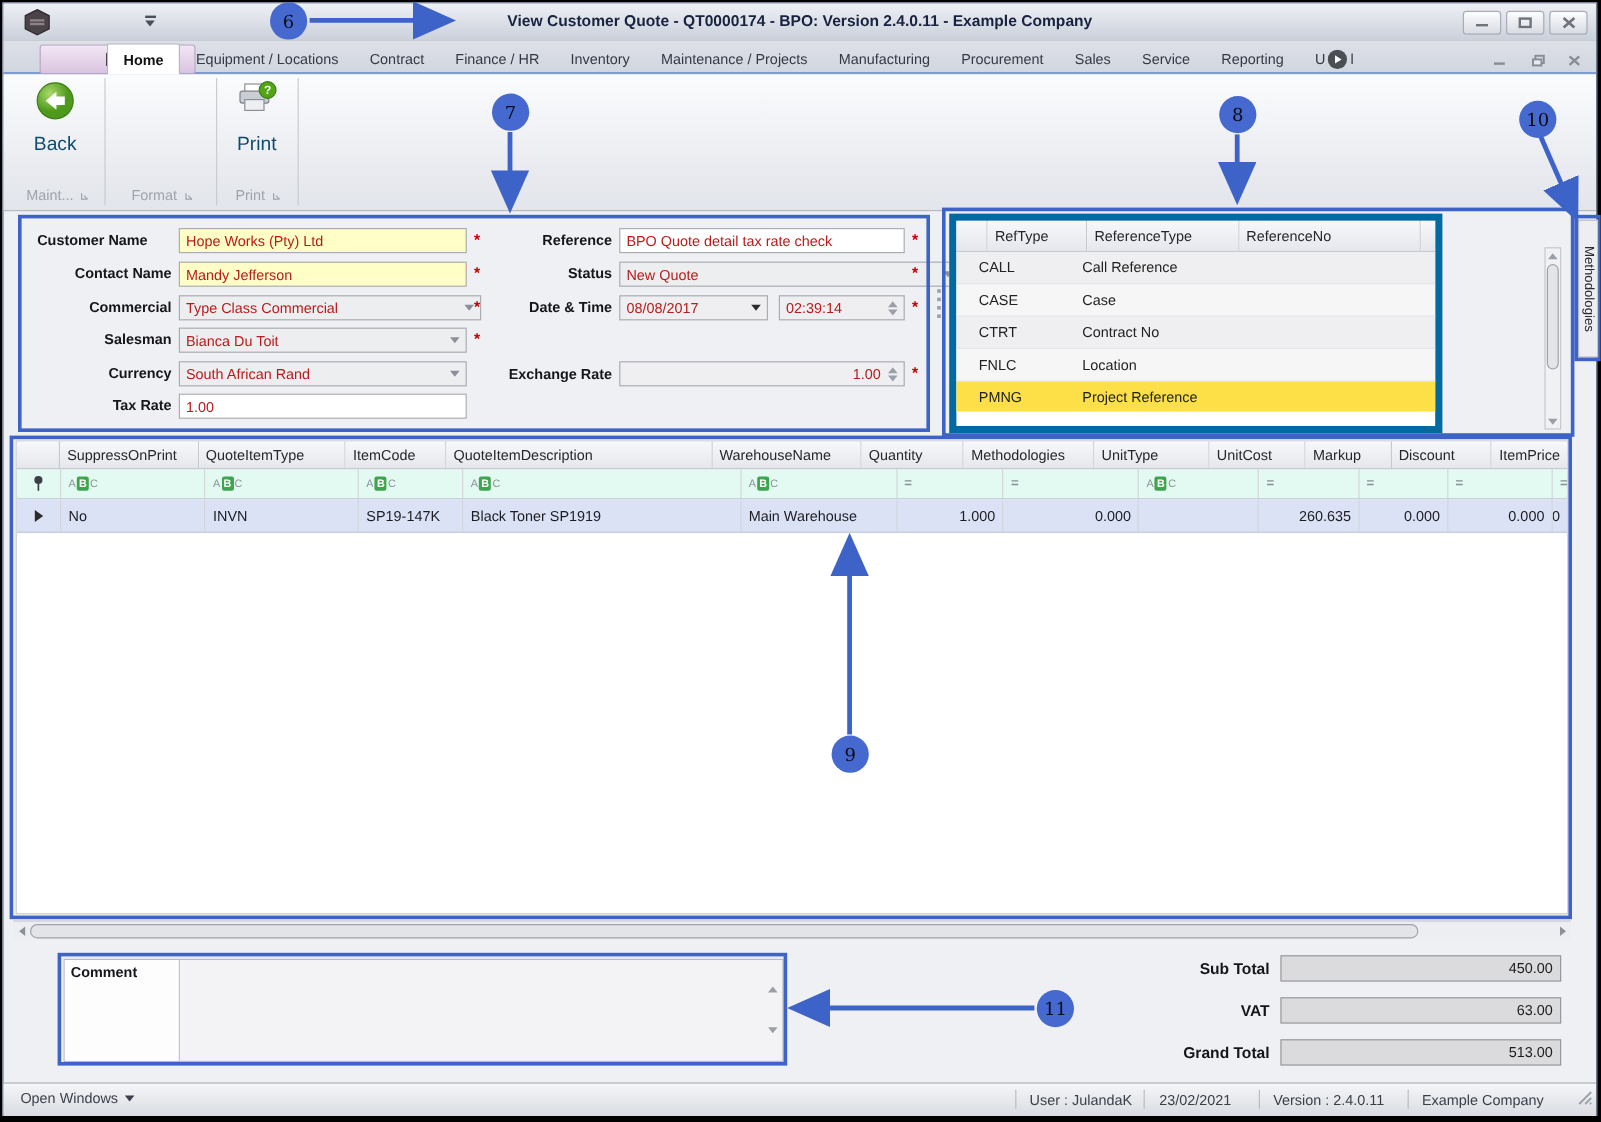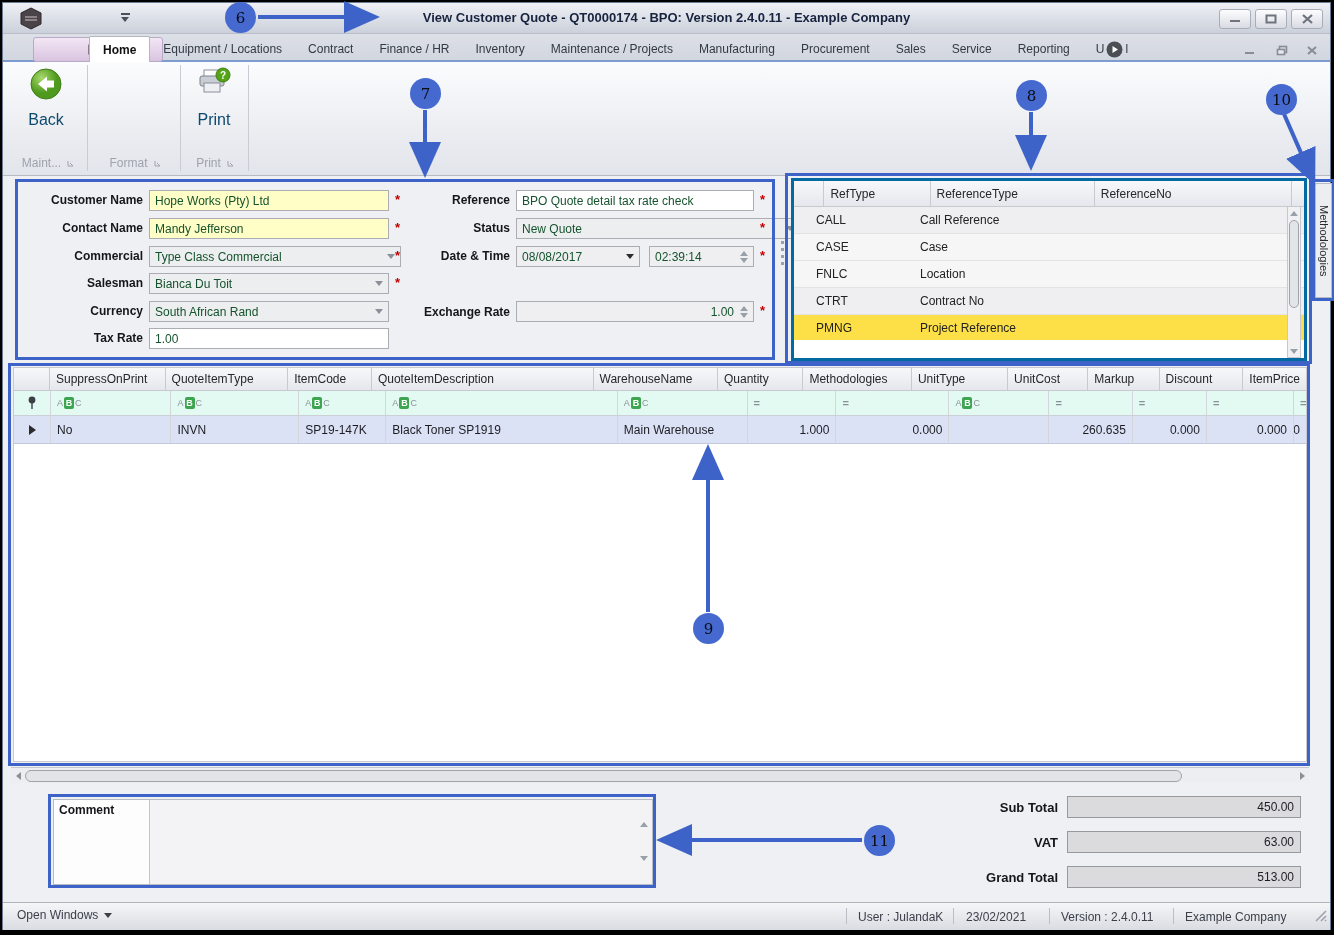--- a/index.html
+++ b/index.html
@@ -18,21 +18,21 @@
   .tab.active{background:#FFFFFF;border:1px solid #B2B7C0;border-bottom:none;border-radius:2px 2px 0 0;font-weight:bold;color:#111;}
   .mdi-btn{top:38px;width:22px;height:18px;display:flex;align-items:center;justify-content:center;}
   
   .ribbon{left:0;top:59px;width:100%;height:114px;background:linear-gradient(#FBFCFD,#E9EBF0 70%,#E2E5EB);border-bottom:1px solid #B5BAC3;}
   .rbtn{top:64px;height:72px;display:flex;flex-direction:column;align-items:center;justify-content:flex-start;gap:6px;}
   .rbtn-label{font-size:16px;color:#0c4a6e;}
   .grp-sep{top:62px;width:1px;height:106px;background:#C9CCD3;}
   .grp-label{top:151px;height:18px;font-size:12px;color:#9EA3AC;display:flex;align-items:center;justify-content:center;gap:6px;}
   
   .flabel{font-size:12px;font-weight:bold;color:#15151a;text-align:right;}
-  .input{border:1px solid #ABADB3;background:#fff;font-size:12px;color:#14532d;display:flex;align-items:center;padding:0 5px;height:21px;}
+  .input{border:1px solid #ABADB3;background:#fff;font-size:12px;color:#b91c1c;display:flex;align-items:center;padding:0 5px;height:21px;}
   .yellow{background:#FFFEC6;}
   .ddl{background:#EDEEEF;}
   .gray{background:#EFEFF1;}
   .req{color:#C00000;font-weight:bold;font-size:13px;}
   .caret{width:0;height:0;border-left:4px solid transparent;border-right:4px solid transparent;border-top:5px solid #8a8f99;}
   .spin{display:flex;flex-direction:column;gap:2px;margin-left:auto;}
   .tri-u{width:0;height:0;border-left:4px solid transparent;border-right:4px solid transparent;border-bottom:5px solid #9aa0a9;}
   .tri-d{width:0;height:0;border-left:4px solid transparent;border-right:4px solid transparent;border-top:5px solid #9aa0a9;}
   
   .hcell{background:linear-gradient(#F7F8FA,#E5E7EC);border-right:1px solid #C8CACF;border-bottom:1px solid #C8CACF;font-size:12px;color:#26262b;display:flex;align-items:center;padding:0 6px;}
@@ -208,21 +208,21 @@
           <path d="M1 1 V6 H6 M3 3 L6 6" stroke="#9EA3AC" fill="none"></path>
         </svg>
   </div>
   <div class="abs grp-label" style="left:182px;width:60px;">
     <span>Print</span>
     <svg width="7" height="7">
           <path d="M1 1 V6 H6 M3 3 L6 6" stroke="#9EA3AC" fill="none"></path>
         </svg>
   </div>
 
-  <div class="abs flabel" style="left:8px;top:190px;width:132px;">Customer Name</div>
+  <div class="abs flabel" style="left:8px;top:190px;width:132px;text-align:center;">Customer Name</div>
   <div class="abs input yellow" style="left:146px;top:187px;width:240px;">
         <span>Hope Works (Pty) Ltd</span>
       </div>
   <div class="abs req" style="left:392px;top:189px;">*</div>
 
   <div class="abs flabel" style="left:8px;top:218px;width:132px;">Contact Name</div>
   <div class="abs input yellow" style="left:146px;top:215px;width:240px;">
         <span>Mandy Jefferson</span>
       </div>
   <div class="abs req" style="left:392px;top:217px;">*</div>
@@ -289,21 +289,21 @@
       </div>
   <div class="abs req" style="left:757px;top:300px;">*</div>
 
   <div class="abs" style="left:777px;top:238px;width:5px;height:36px;display:flex;flex-direction:column;gap:4px;align-items:center;">
     <span style="width:3px;height:3px;background:#9aa0a9;"></span>
         <span style="width:3px;height:3px;background:#9aa0a9;"></span>
         <span style="width:3px;height:3px;background:#9aa0a9;"></span>
         <span style="width:3px;height:3px;background:#9aa0a9;"></span>
   </div>
 
-  <div class="abs" style="left:788px;top:175px;width:516px;height:183px;background:#fff;border:3px solid #0369a1;">
+  <div class="abs" style="left:788px;top:175px;width:411px;height:183px;background:#fff;border:6px solid #0369a1;">
     <div style="display:flex;height:26px;">
       <div class="hcell" style="width:18px;"></div>
       <div class="hcell" style="width:96px;">
             <span>RefType</span>
           </div>
       <div class="hcell" style="width:156px;">
             <span>ReferenceType</span>
           </div>
       <div class="hcell" style="width:190px;">
             <span>ReferenceNo</span>
@@ -315,30 +315,30 @@
       <div style="width:96px;padding:0 4px;">CALL</div>
       <div style="width:156px;padding:0 4px;">Call Reference</div>
       <div style="width:190px;padding:0 4px;"></div>
     </div>
     <div class="refrow" style="height:26px;background:#F6F6F7;border-bottom:1px solid #E3E3E6;">
       <div style="width:18px;"></div>
       <div style="width:96px;padding:0 4px;">CASE</div>
       <div style="width:156px;padding:0 4px;">Case</div>
       <div style="width:190px;padding:0 4px;"></div>
     </div>
+    <div class="refrow" style="height:26px;background:#EFEFF1;border-bottom:1px solid #E3E3E6;">
+      <div style="width:18px;"></div>
+      <div style="width:96px;padding:0 4px;">CTRT</div>
+      <div style="width:156px;padding:0 4px;">Contract No</div>
+      <div style="width:190px;padding:0 4px;"></div>
+    </div>
     <div class="refrow" style="height:26px;background:#F6F6F7;border-bottom:1px solid #E3E3E6;">
       <div style="width:18px;"></div>
       <div style="width:96px;padding:0 4px;">FNLC</div>
       <div style="width:156px;padding:0 4px;">Location</div>
-      <div style="width:190px;padding:0 4px;"></div>
-    </div>
-    <div class="refrow" style="height:26px;background:#EFEFF1;border-bottom:1px solid #E3E3E6;">
-      <div style="width:18px;"></div>
-      <div style="width:96px;padding:0 4px;">CTRT</div>
-      <div style="width:156px;padding:0 4px;">Contract No</div>
       <div style="width:190px;padding:0 4px;"></div>
     </div>
     <div class="refrow" style="height:25px;background:#fde047;">
       <div style="width:18px;"></div>
       <div style="width:96px;padding:0 4px;">PMNG</div>
       <div style="width:156px;padding:0 4px;">Project Reference</div>
       <div style="width:190px;padding:0 4px;"></div>
     </div>
   </div>
 

